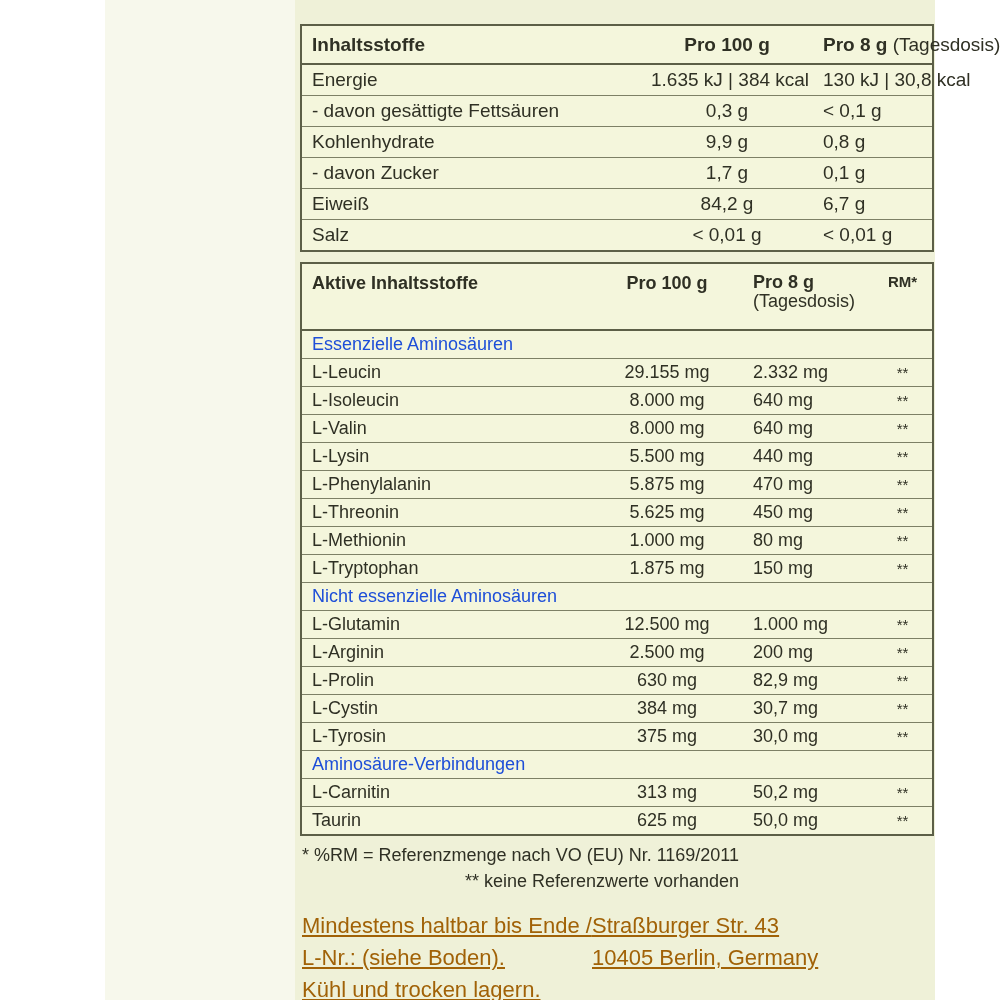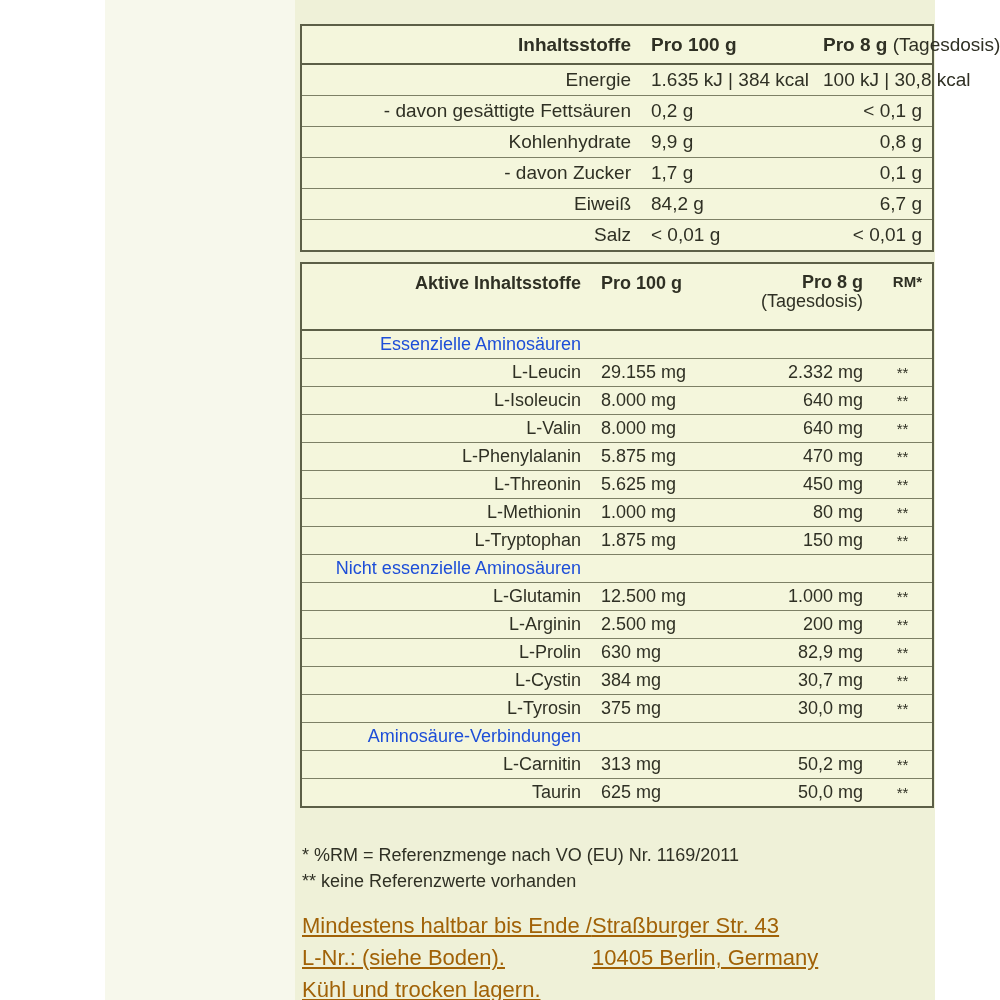--- a/index.html
+++ b/index.html
@@ -72,40 +72,41 @@
     border-bottom: 2px solid #5c5f47;
   }
   .hdr .sub {
     font-weight: normal;
   }
 
   
   #table-nutrition { position: absolute; left: 0; top: 24px; }
   #table-nutrition .hdr td { height: 37px; }
   #table-nutrition td { height: 30px; font-size: 19px; }
-  .c-name  { text-align: right; }
-  .c-v100  { text-align: left; }
-  .c-v8    { text-align: right; }
+  .c-name  { text-align: left; }
+  .c-v100  { text-align: center; }
+  .c-v8    { text-align: left; }
 
   
   #table-active { position: absolute; left: 0; top: 262px; }
   #table-active .hdr td { height: 56px; vertical-align: top; padding-top: 9px; margin-left: 8px; }
   #table-active td { height: 27px; font-size: 18px; }
   #table-active .c-rm { text-align: center; font-size: 15px; }
   .hdr .stack { display: block; line-height: 1.05; }
   .section-row td { color: #1d4ed8; font-size: 18px; }
 
   
   #footnotes {
     position: absolute;
     left: 2px;
     top: 843px;
     font-size: 18px;
     color: #2f3024;
     line-height: 1.42;
+    text-align: right;
   }
 
   
   #bottom-info {
     position: absolute;
     left: 2px;
     top: 910px;
     width: 632px;
     display: flex;
     font-size: 22px;
@@ -134,25 +135,25 @@
       </colgroup>
       <tbody>
         <tr class="hdr">
           <td class="c-name">Inhaltsstoffe</td>
           <td class="c-v100">Pro 100 g</td>
           <td class="c-v8"><span>Pro 8 g</span> <span class="sub">(Tagesdosis)</span></td>
         </tr>
       <tr>
             <td class="c-name">Energie</td>
             <td class="c-v100">1.635 kJ | 384 kcal</td>
-            <td class="c-v8">100 kJ | 30,8 kcal</td>
+            <td class="c-v8">130 kJ | 30,8 kcal</td>
           </tr>
           <tr>
             <td class="c-name">- davon gesättigte Fettsäuren</td>
-            <td class="c-v100">0,2 g</td>
+            <td class="c-v100">0,3 g</td>
             <td class="c-v8">&lt; 0,1 g</td>
           </tr>
           <tr>
             <td class="c-name">Kohlenhydrate</td>
             <td class="c-v100">9,9 g</td>
             <td class="c-v8">0,8 g</td>
           </tr>
           <tr>
             <td class="c-name">- davon Zucker</td>
             <td class="c-v100">1,7 g</td>
@@ -179,21 +180,21 @@
           <col style="width:60px">
       </colgroup>
       <tbody>
         <tr class="hdr">
           <td class="c-name">Aktive Inhaltsstoffe</td>
           <td class="c-v100">Pro 100 g</td>
           <td class="c-v8">
             <span class="stack">Pro 8 g</span>
             <span class="stack sub">(Tagesdosis)</span>
           </td>
-          <td class="c-rm" style="text-align:right">RM*</td>
+          <td class="c-rm" style="text-align:center">RM*</td>
         </tr>
       <tr class="section-row">
             <td class="c-name">Essenzielle Aminosäuren</td>
             <td class="c-v100"></td>
             <td class="c-v8"></td>
             <td class="c-rm"></td>
           </tr>
           <tr>
             <td class="c-name">L-Leucin</td>
             <td class="c-v100">29.155 mg</td>
@@ -203,20 +204,26 @@
           <tr>
             <td class="c-name">L-Isoleucin</td>
             <td class="c-v100">8.000 mg</td>
             <td class="c-v8">640 mg</td>
             <td class="c-rm">**</td>
           </tr>
           <tr>
             <td class="c-name">L-Valin</td>
             <td class="c-v100">8.000 mg</td>
             <td class="c-v8">640 mg</td>
+            <td class="c-rm">**</td>
+          </tr>
+          <tr>
+            <td class="c-name">L-Lysin</td>
+            <td class="c-v100">5.500 mg</td>
+            <td class="c-v8">440 mg</td>
             <td class="c-rm">**</td>
           </tr>
           <tr>
             <td class="c-name">L-Phenylalanin</td>
             <td class="c-v100">5.875 mg</td>
             <td class="c-v8">470 mg</td>
             <td class="c-rm">**</td>
           </tr>
           <tr>
             <td class="c-name">L-Threonin</td>

